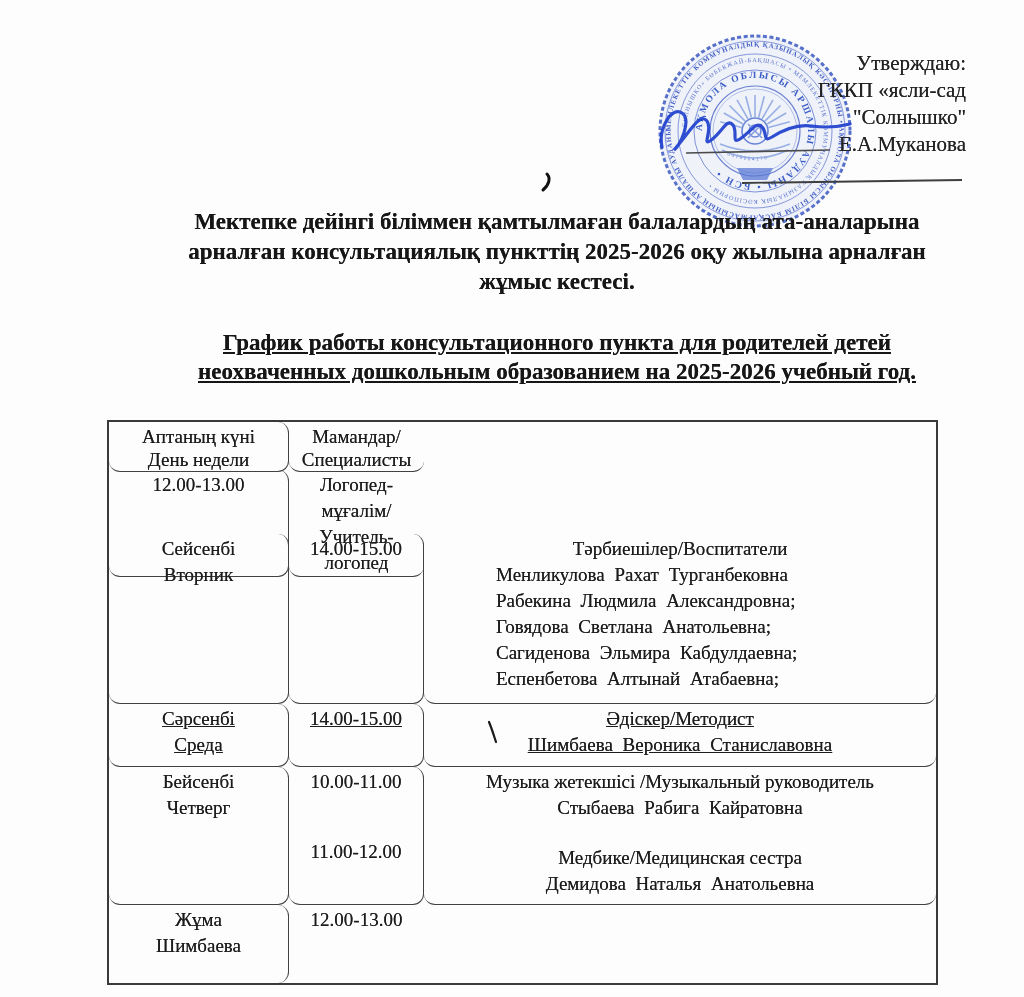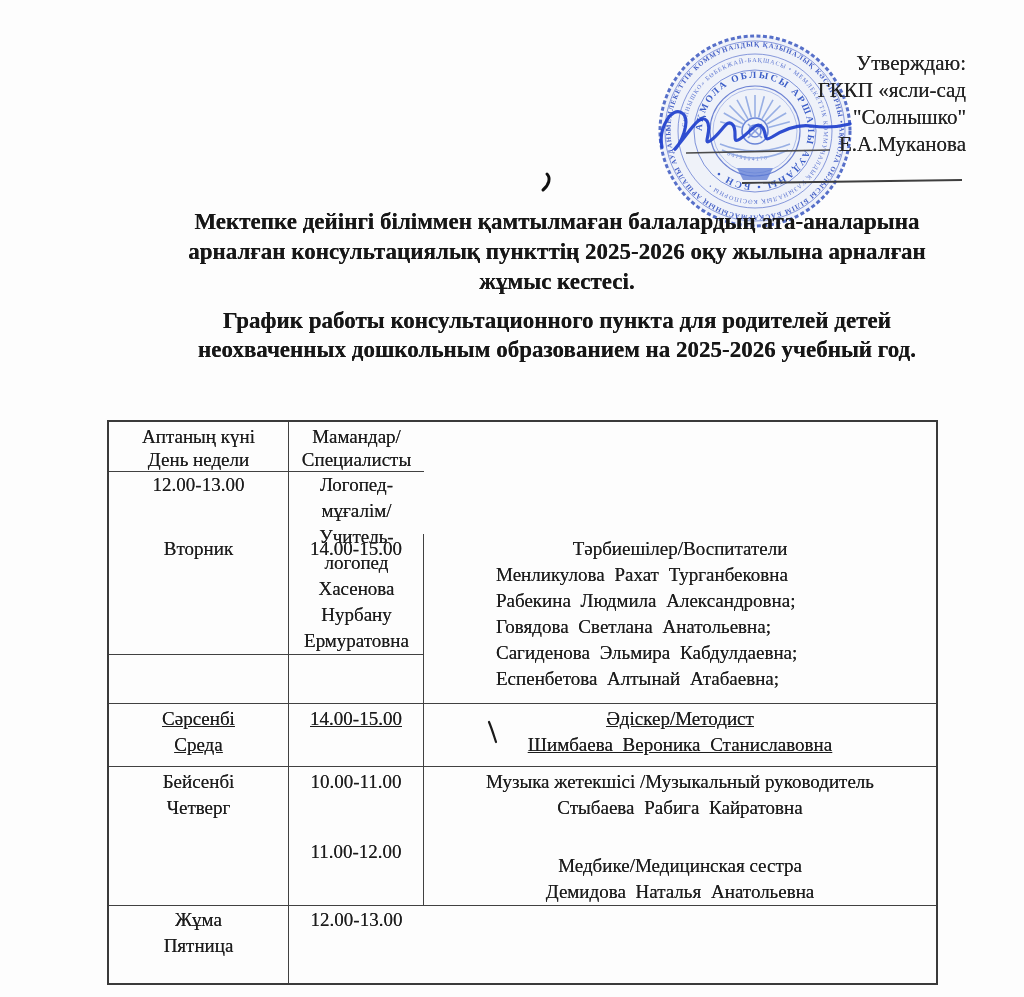--- a/index.html
+++ b/index.html
@@ -24,44 +24,44 @@
   
   .overlay-svg { position:absolute; left:0; top:0; width:1024px; height:997px; pointer-events:none; }
 
   
   .title {
     position:absolute; left:95px; width:924px; text-align:center;
     font-weight:bold; font-size:23px; line-height:30px;
     white-space:pre-line; color:#161616; text-shadow:0 0 .5px #333;
   }
   .title-kk { top:207px; }
-  .title-ru { top:306px; line-height:29px; }
+  .title-ru { top:328px; line-height:29px;text-decoration:underline; }
 
   
   .sched-table {
     position:absolute; left:107px; top:420px; width:831px;
     border:2px solid #3a3a3a; box-sizing:border-box;
     font-size:19px; line-height:26px; text-shadow:0 0 .4px #444;
   }
   .row { display:grid; grid-template-columns:180px 135px 1fr; }
-  .row > .cell { border-right:1.5px solid #414141; box-sizing:border-box; padding:2px 4px 0 4px; text-align:center; }
+  .row > .cell { border-right:1.5px solid #414141; box-sizing:border-box; padding:2px 4px 0 4px; text-align:center;border-radius:11px; }
   .row > .cell:last-child { border-right:none; }
   .row:not(:last-child) > .cell { border-bottom:1.5px solid #414141; }
 
   .r-head { height:48px; }
   .r-head .cell { line-height:23px; padding-top:3px; }
   .r1 { height:64px; }
   .r2 { height:170px; }
   .r3 { height:63px;text-decoration:underline; }
   .r4 { height:138px; }
   .r5 { height:78px; }
 
   .names-left { text-align:left; padding-left:68px;font-family:Liberation Serif, serif; }
   .name-line { word-spacing:5px; }
-  .entry2 { margin-top:32px; }
+  .entry2 { margin-top:24px; }
   .time2 { margin-top:44px;text-align:center; }
 </style>
 </head>
 <body>
 
 <div class="page">
 
   <svg class="stamp-svg" viewBox="0 0 206 206">
     <defs>
       <path id="ringOuter" d="M18.5,103 A84.5,84.5 0 1 1 187.5,103 A84.5,84.5 0 1 1 18.5,103"></path>
@@ -129,26 +129,26 @@
         <div>Аптаның күні</div>
         <div>День недели</div>
       </div>
       <div class="cell">Мамандар/Специалисты</div>
     </div>
 
     <div class="row r1">
       <div class="cell">12.00-13.00</div>
       <div class="cell">
         <div>Логопед-мұғалім/Учитель-логопед</div>
-        <div class="name-line">Хасенова Нурбану Ермуратовна</div>
       </div>
     </div>
 
     <div class="row r2">
       <div class="cell">
+        <div>Сейсенбі</div>
         <div>Вторник</div>
       </div>
       <div class="cell">14.00-15.00</div>
       <div class="cell">
         <div>Тәрбиешілер/Воспитатели</div>
         <div class="names-left">
           <div class="name-line">Менликулова Рахат Турганбековна</div>
           <div class="name-line">Рабекина Людмила Александровна;</div>
           <div class="name-line">Говядова Светлана Анатольевна;</div>
           <div class="name-line">Сагиденова Эльмира Кабдулдаевна;</div>
@@ -186,21 +186,21 @@
         <div class="entry2">
           <div>Медбике/Медицинская сестра</div>
           <div class="name-line">Демидова Наталья Анатольевна</div>
         </div>
       </div>
     </div>
 
     <div class="row r5">
       <div class="cell">
         <div>Жұма</div>
-        <div>Пятница</div>
+        <div>Шимбаева</div>
       </div>
       <div class="cell">12.00-13.00</div>
     </div>
   </div>
 
   <svg class="overlay-svg" viewBox="0 0 1024 997">
     <path d="M662,147 C658,128 672,106 682,113 C692,120 680,146 674,150 C690,132 700,112 707,121 C713,129 702,146 710,141 C722,133 727,117 733,125 C738,132 731,145 740,139 C752,131 756,121 762,127 C768,133 762,143 772,137 C786,128 798,124 812,126 C826,128 838,127 850,124" fill="none" stroke="#2443cd" stroke-width="3.2" stroke-linecap="round" opacity="0.95"></path>
     <line x1="686" y1="153" x2="830" y2="150" stroke="#4a4a4a" stroke-width="1.6"></line>
     <line x1="742" y1="183" x2="962" y2="180" stroke="#3e3e3e" stroke-width="1.8"></line>
     <path d="M547,174 C551,178 549,185 543,190" fill="none" stroke="#101010" stroke-width="3" stroke-linecap="round"></path>

